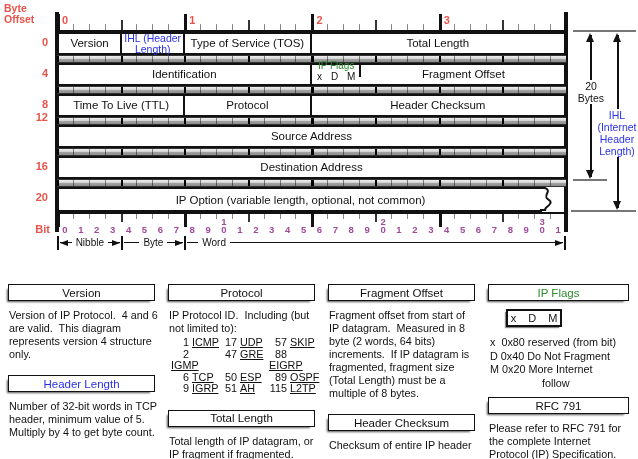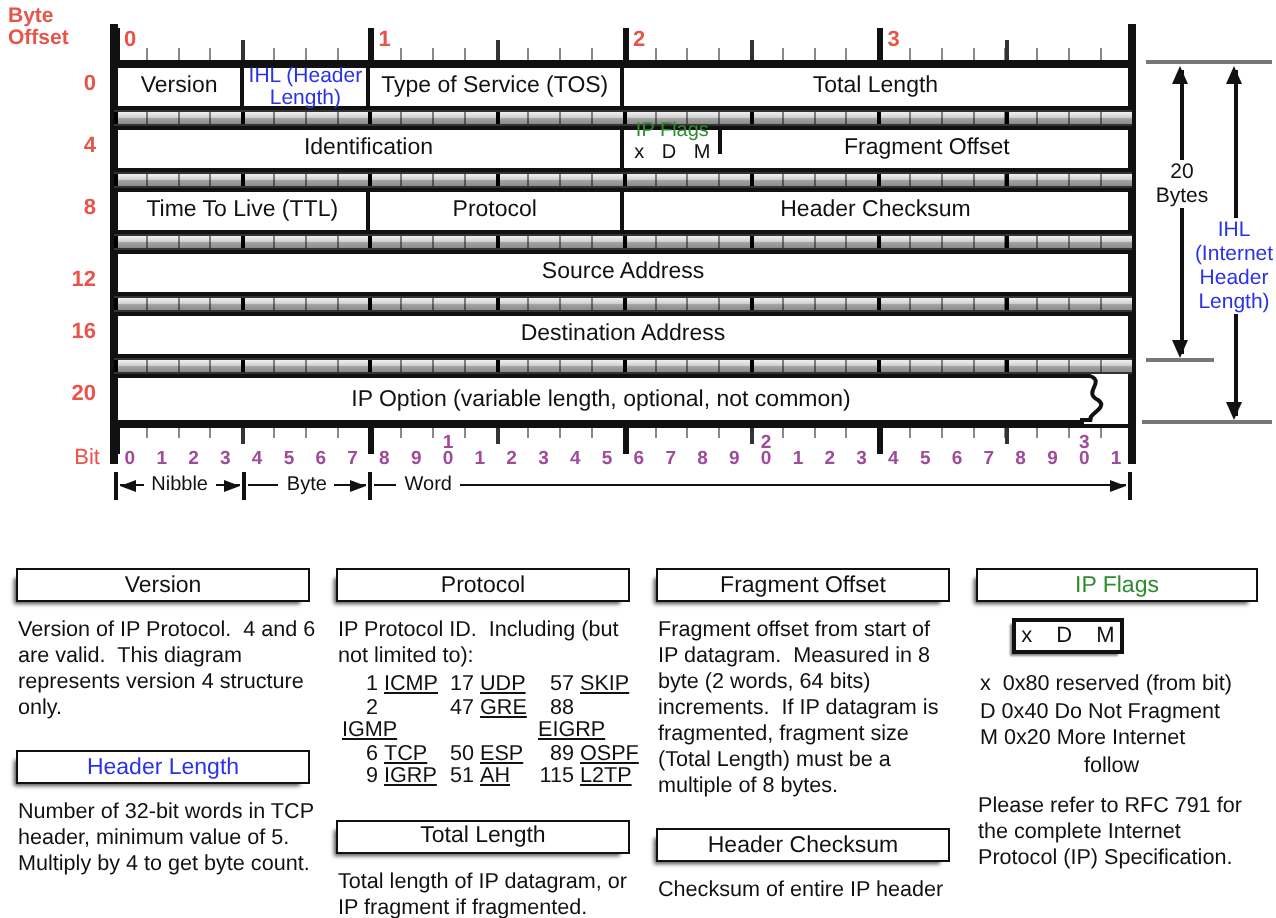--- a/index.html
+++ b/index.html
@@ -5,24 +5,24 @@
   html,body{margin:0;padding:0;background:#fff;}
   .canvas{position:relative;width:638px;height:459px;background:#fff;overflow:hidden;
           font-family:"Liberation Sans",sans-serif;color:#111;}
 
   
   .byteoffset{position:absolute;left:4px;top:3px;width:44px;text-align:left;
               color:#e8544a;font-size:10.5px;font-weight:bold;line-height:11px;}
   .rowoffsets span{position:absolute;left:8px;width:40px;text-align:right;
                    color:#e8544a;font-size:11px;font-weight:bold;}
   .rowoffsets span:nth-of-type(1){top:36px}.rowoffsets span:nth-of-type(2){top:67px}
-  .rowoffsets span:nth-of-type(3){top:98px}.rowoffsets span:nth-of-type(4){top:134px}
+  .rowoffsets span:nth-of-type(3){top:98px}.rowoffsets span:nth-of-type(4){top:111px}
   .rowoffsets span:nth-of-type(5){top:160px}.rowoffsets span:nth-of-type(6){top:191px}
   .bitlabel{position:absolute;left:28px;top:223px;width:22px;text-align:right;
-            color:#e8544a;font-size:11px;font-weight:normal;}
+            color:#e8544a;font-size:11px;font-weight:bold;}
 
   
   .vbar{position:absolute;top:12px;width:4px;height:220px;background:#111;}
   .vbar.l{left:55px}.vbar.r{left:564px}
 
   
   .topruler{position:absolute;left:57px;top:12px;width:509px;height:18px;box-sizing:content-box;
     border-bottom:2px solid #111;
     background-image:
       repeating-linear-gradient(90deg,#111 0px,#111 3px,transparent 3px,transparent 127.25px),
@@ -433,17 +433,18 @@
     <div class="ncol">
       <div class="tbox green">IP Flags</div>
       <div class="minibox">x  D  M</div>
       <div class="flags">
 
       <div class="flagline">x  0x80 reserved (from bit)</div>
           <div class="flagline">D 0x40 Do Not Fragment</div>
           <div class="flagline">M 0x20 More Internet</div>
           <div class="flagline">follow</div>
         </div>
+      <div class="tbox">RFC 791</div>
       <p class="nbody">Please refer to RFC 791 for the complete Internet Protocol (IP) Specification.</p>
     </div>
 
   </div>
 </div>
 
 </body></html>

